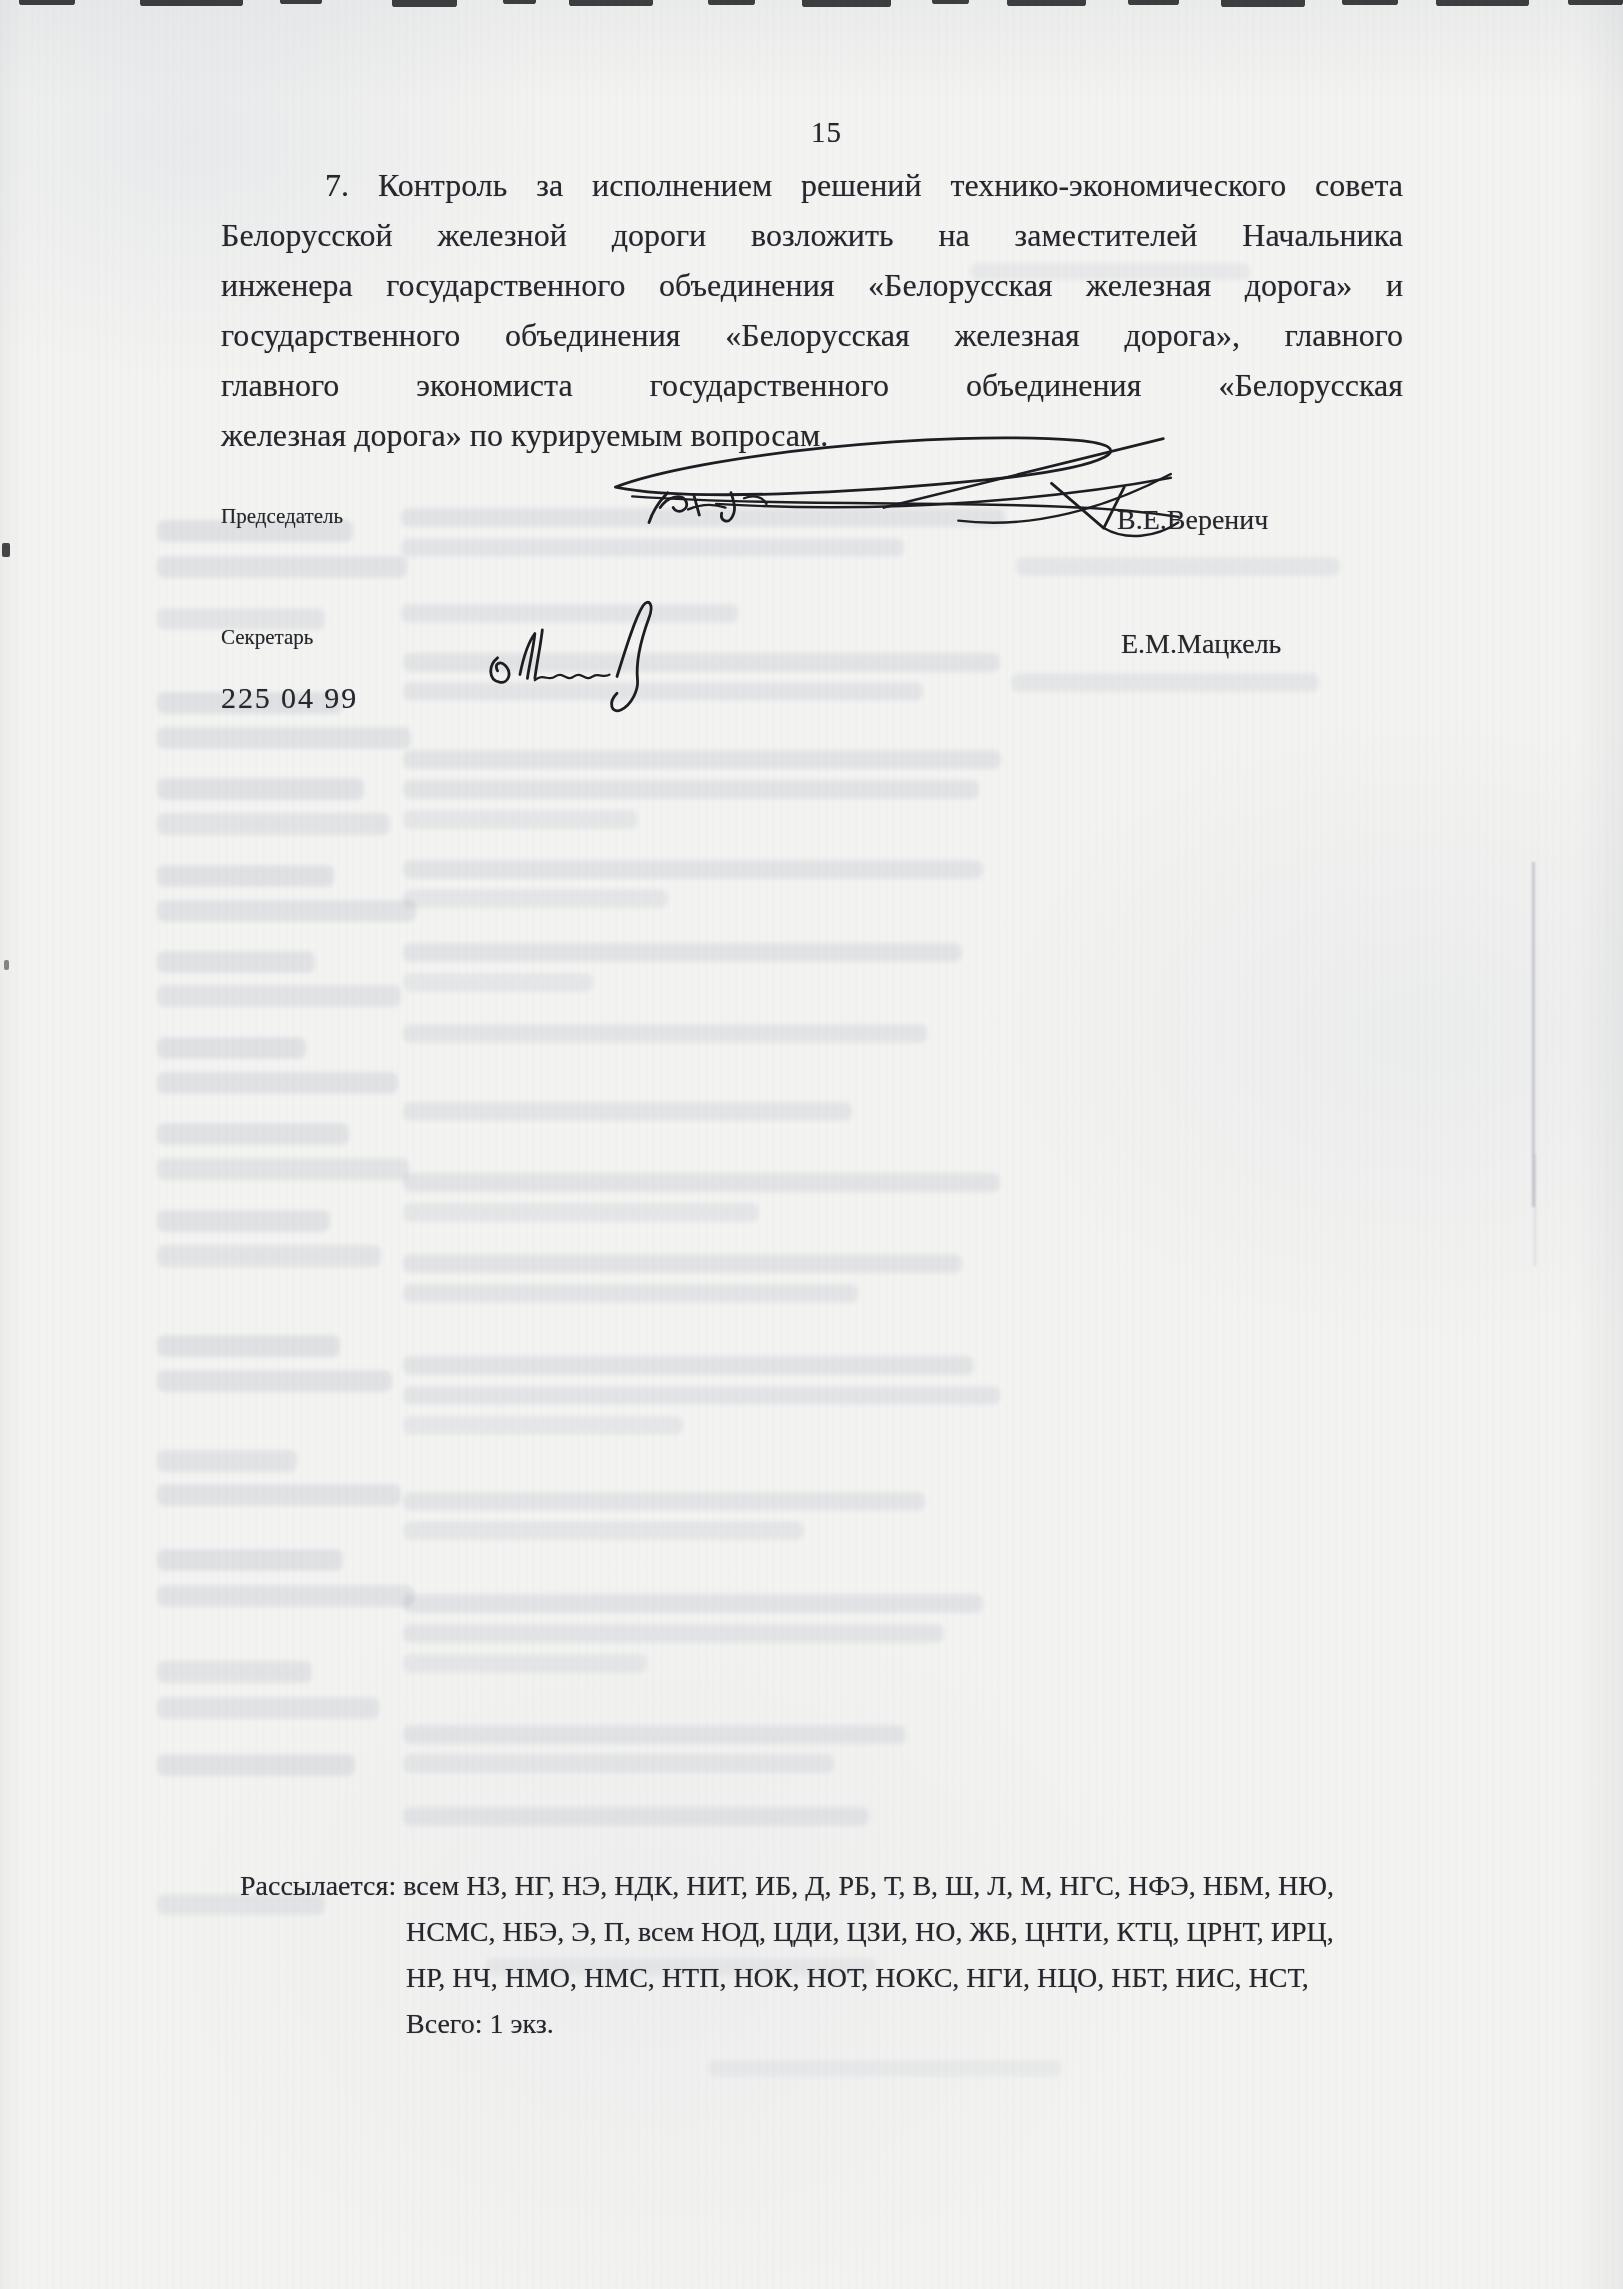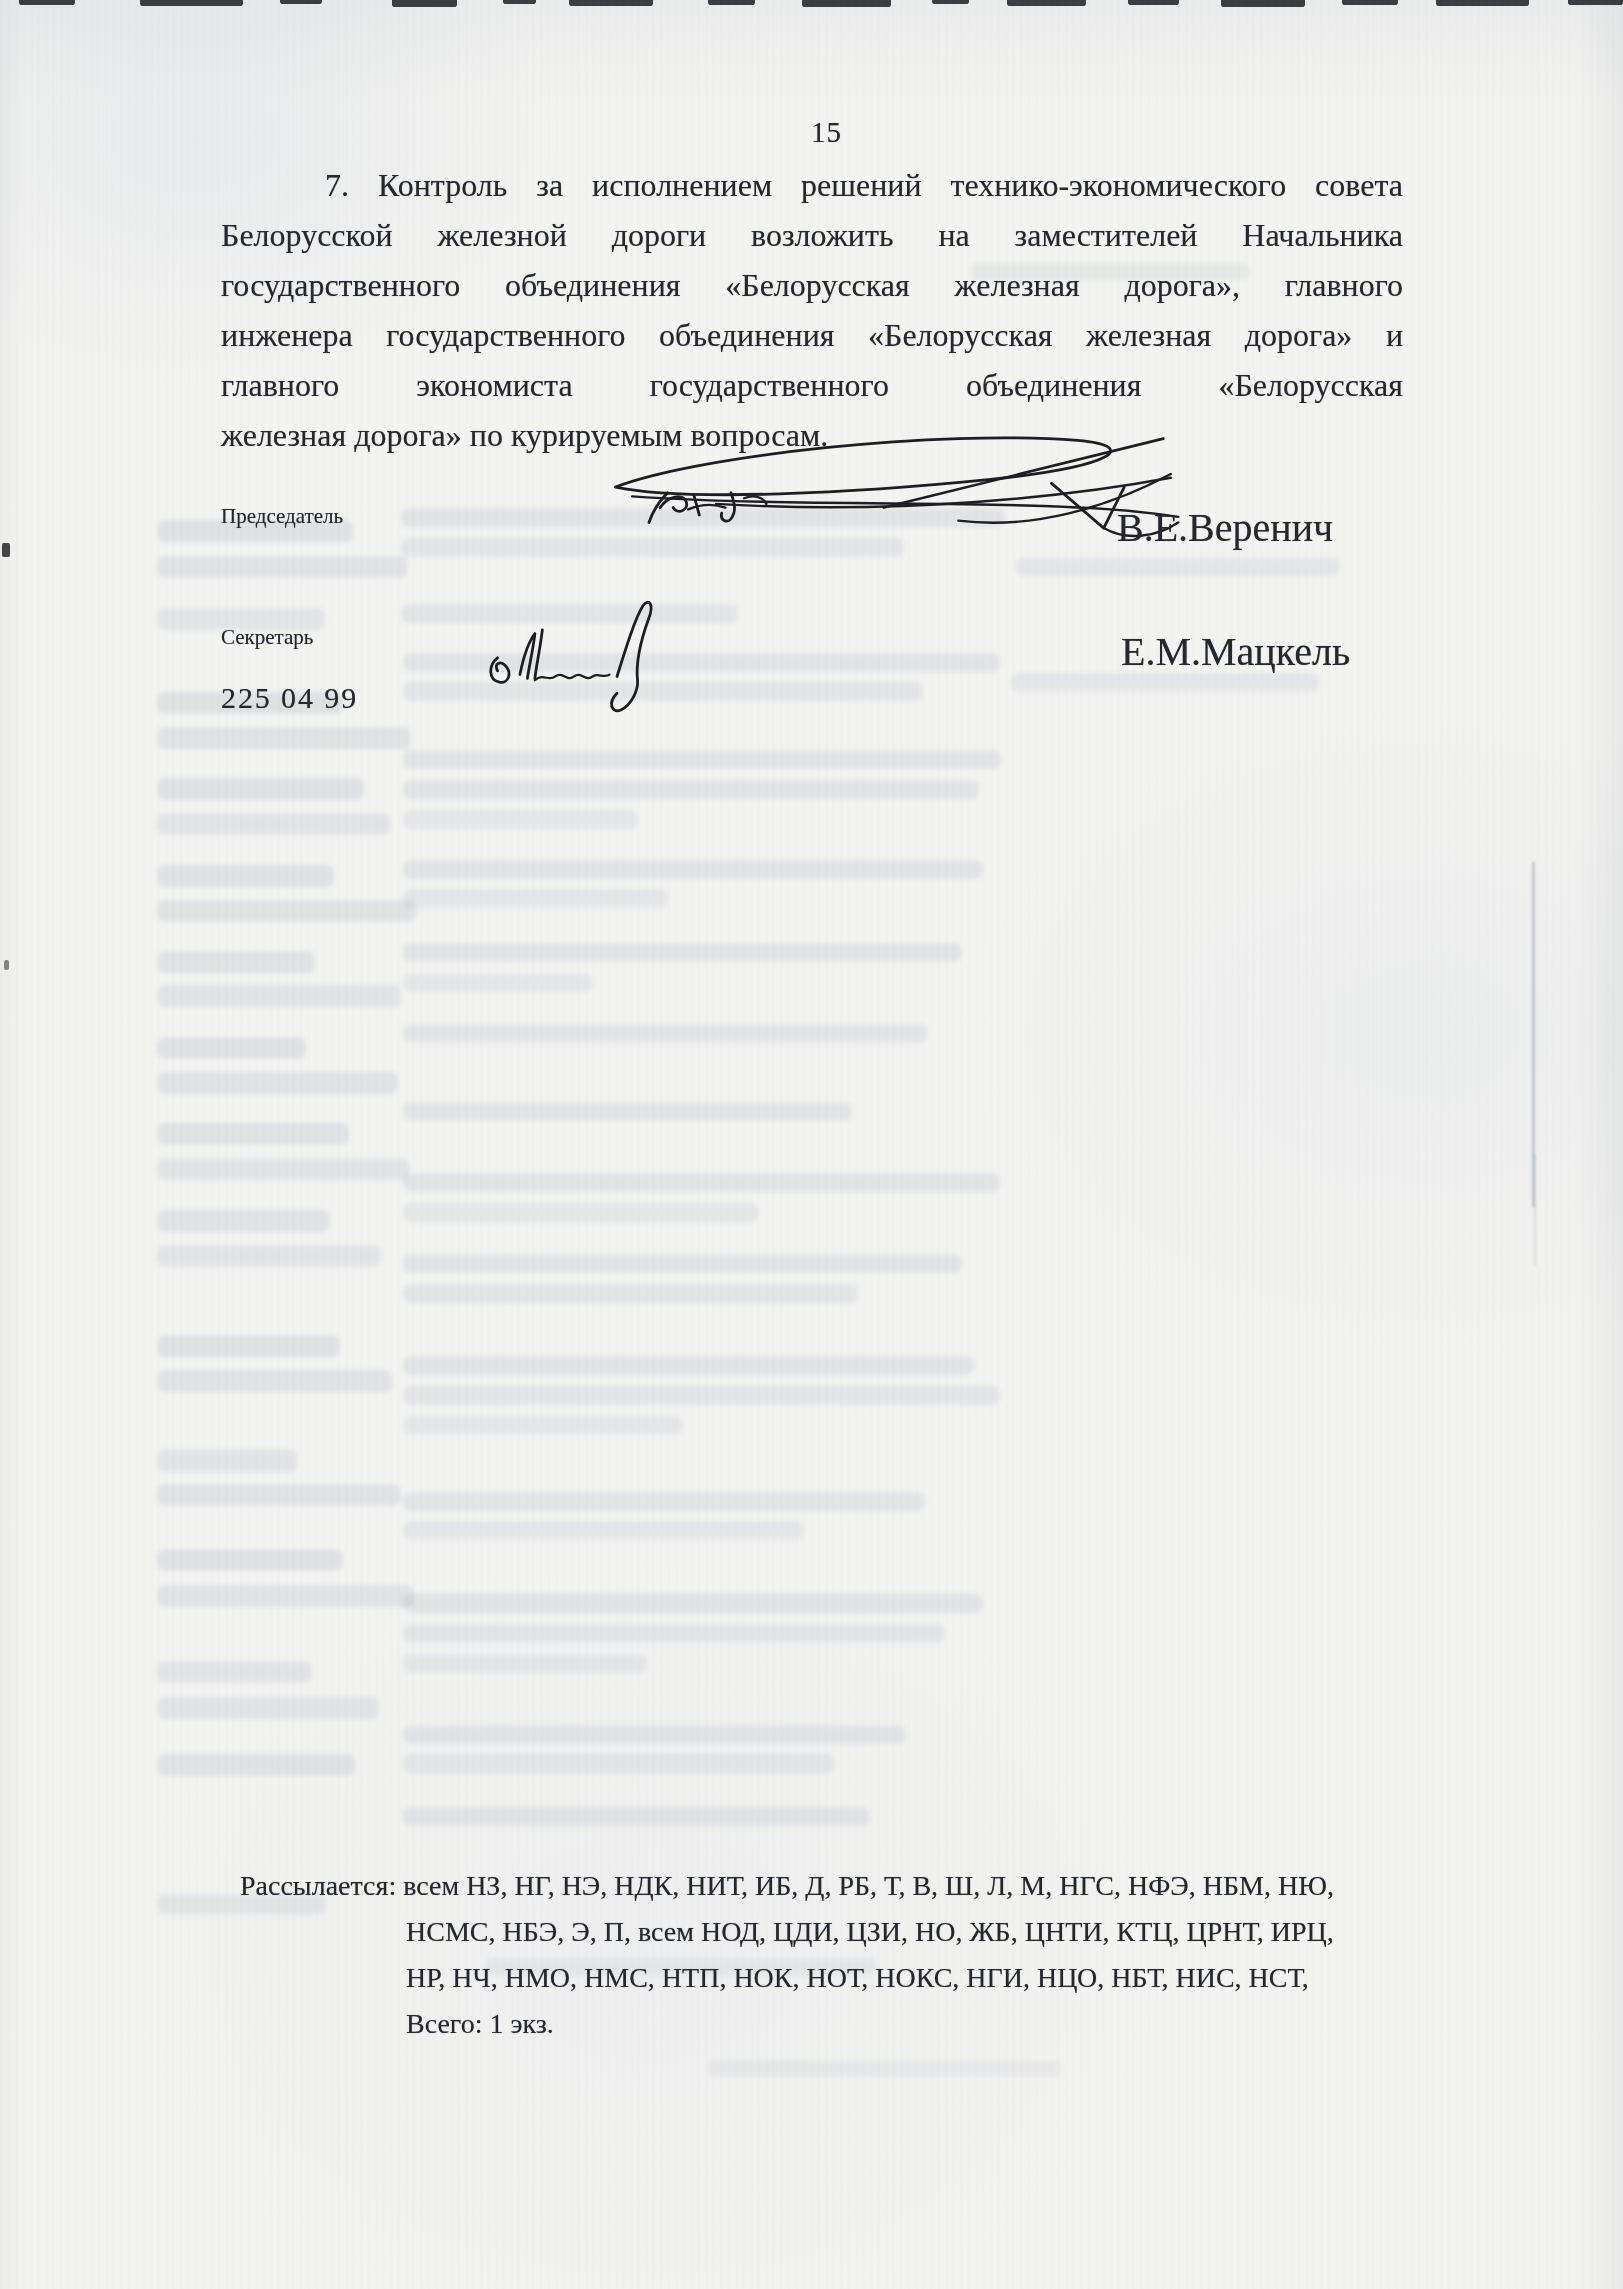--- a/index.html
+++ b/index.html
@@ -32,21 +32,21 @@
   .body-paragraph .line{
     height:50px; line-height:50px; white-space:nowrap;
   }
   .body-paragraph .line.just{
     white-space:normal;
     text-align:justify;
     text-align-last:justify;
   }
   .body-paragraph .line.first{ text-indent:104px; }
   .sig-label{ position:absolute; left:221px; font-size:21px; }
-  .sig-name{ position:absolute; left:1117px; font-size:40px; }
+  .sig-name{ position:absolute; left:1117px; font-size:28px; }
   .phone{ position:absolute; left:221px; top:681px; font-size:30px; letter-spacing:1.9px; }
   .signature-svg{ position:absolute; }
   .signature-svg path{ fill:none; stroke:#1d1d22; stroke-linecap:round; stroke-linejoin:round; }
   .distribution{
     position:absolute; left:240px; top:1863px; width:1212px;
     font-size:28px;
   }
   .distribution .dline{ height:46px; line-height:46px; white-space:nowrap; }
   .distribution .dline.hang{ padding-left:166px; }
   
@@ -144,22 +144,22 @@
       <div class="ghost" style="left: 1011px; top: 673px; width: 308px; height: 18.6px; opacity: 0.11;"></div>
       <div class="ghost" style="left: 485px; top: 1958px; width: 392px; height: 17px; opacity: 0.08;"></div>
       <div class="ghost" style="left: 708px; top: 2060px; width: 354px; height: 17px; opacity: 0.07;"></div>
     </div>
 
   <div class="page-number ink">15</div>
 
   <div class="body-paragraph ink">
     <div class="line just first">7. Контроль за исполнением решений технико-экономического совета</div>
     <div class="line just">Белорусской железной дороги возложить на заместителей Начальника</div>
+    <div class="line just">инженера государственного объединения «Белорусская железная дорога» и</div>
     <div class="line just">государственного объединения «Белорусская железная дорога», главного</div>
-    <div class="line just">инженера государственного объединения «Белорусская железная дорога» и</div>
     <div class="line just">главного экономиста государственного объединения «Белорусская</div>
     <div class="line">железная дорога» по курируемым вопросам.</div>
   </div>
 
   <div class="sig-label ink" style="top:504px;">Председатель</div>
   <svg class="signature-svg" style="left:567px;top:418px;" width="615" height="140" viewBox="0 0 660 150">
     <path stroke-width="3" d="M 52 74 C 140 40, 400 12, 548 24 C 616 30, 588 52, 452 66 C 312 80, 128 90, 52 74"></path>
     <path stroke-width="2.6" d="M 70 84 C 280 98, 520 84, 656 106"></path>
     <path stroke-width="2.6" d="M 160 92 C 360 104, 540 84, 648 64"></path>
     <path stroke-width="3" d="M 88 112 C 92 100, 100 88, 108 80"></path>

